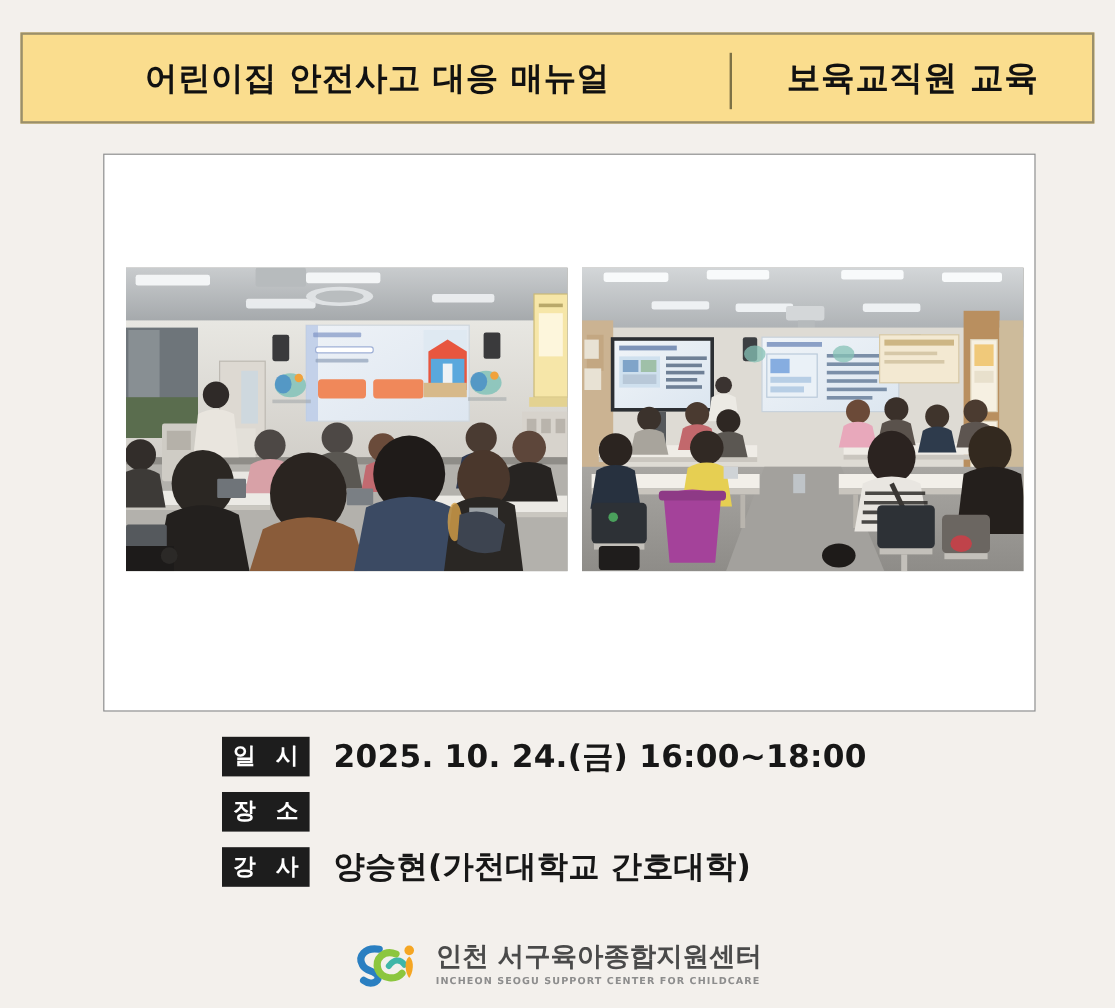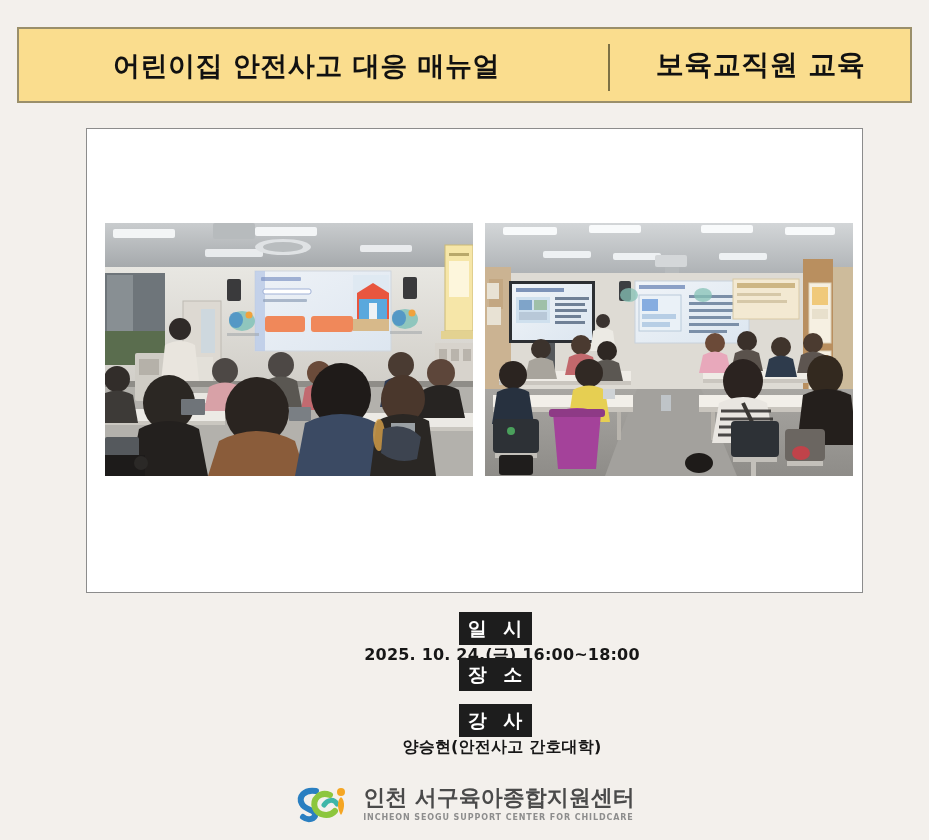--- a/index.html
+++ b/index.html
@@ -41,20 +41,21 @@
   .header-title-main {
     position: absolute;
     left: 0;
     width: 575px;
     text-align: center;
     font-size: 27px;
     font-weight: 700;
     letter-spacing: 0.5px;
     color: #111111;
     line-height: 1;
+    padding-left: 8px;
   }
   .header-divider {
     position: absolute;
     left: 589px;
     top: 15px;
     width: 2px;
     height: 47px;
     background: #7d7145;
   }
   .header-title-sub {
@@ -103,40 +104,39 @@
     position: absolute;
     left: 185px;
     top: 612px;
     width: 620px;
   }
   .info-row {
     display: flex;
     align-items: center;
     margin-bottom: 10px;
     height: 36px;
-    flex-direction: column;
   }
   .info-badge {
     width: 73px;
     height: 33px;
     background: #1d1d1d;
     color: #ffffff;
     font-size: 19px;
     font-weight: 700;
     display: flex;
     align-items: center;
     justify-content: center;
     letter-spacing: 5px;
     text-indent: 5px;
     box-sizing: border-box;
     flex: 0 0 auto;
   }
   .info-value {
-    margin-left: 14px;
-    font-size: 16px;
+    margin-left: 20px;
+    font-size: 26px;
     font-weight: 700;
     color: #171717;
     letter-spacing: 0.2px;
     white-space: nowrap;
   }
 
   
   .footer-logo {
     position: absolute;
     left: 0;
@@ -479,21 +479,21 @@
     <div class="info-badge">일 시</div>
     <div class="info-value">2025. 10. 24.(금) 16:00~18:00</div>
   </div>
 
   <div class="info-row">
     <div class="info-badge">장 소</div>
   </div>
 
   <div class="info-row">
     <div class="info-badge">강 사</div>
-    <div class="info-value">양승현(안전사고 간호대학)</div>
+    <div class="info-value">양승현(가천대학교 간호대학)</div>
   </div>
 
 </div>
 
 <div class="footer-logo">
   <svg class="logo-mark" viewBox="0 0 60 42">
     <path d="M22 8 C10 6 4 14 8 21 C11 27 20 26 21 31 C22 36 14 38 9 34" stroke="#2a7fc1" stroke-width="6" fill="none" stroke-linecap="round"></path>
     <path d="M36 12 C26 8 18 16 21 25 C24 33 36 34 41 28" stroke="#8cc63e" stroke-width="6" fill="none" stroke-linecap="round"></path>
     <path d="M30 22 C34 16 40 16 43 21" stroke="#3fb6a8" stroke-width="5" fill="none" stroke-linecap="round"></path>
     <circle cx="47" cy="9" r="4" fill="#f5a623"></circle>

